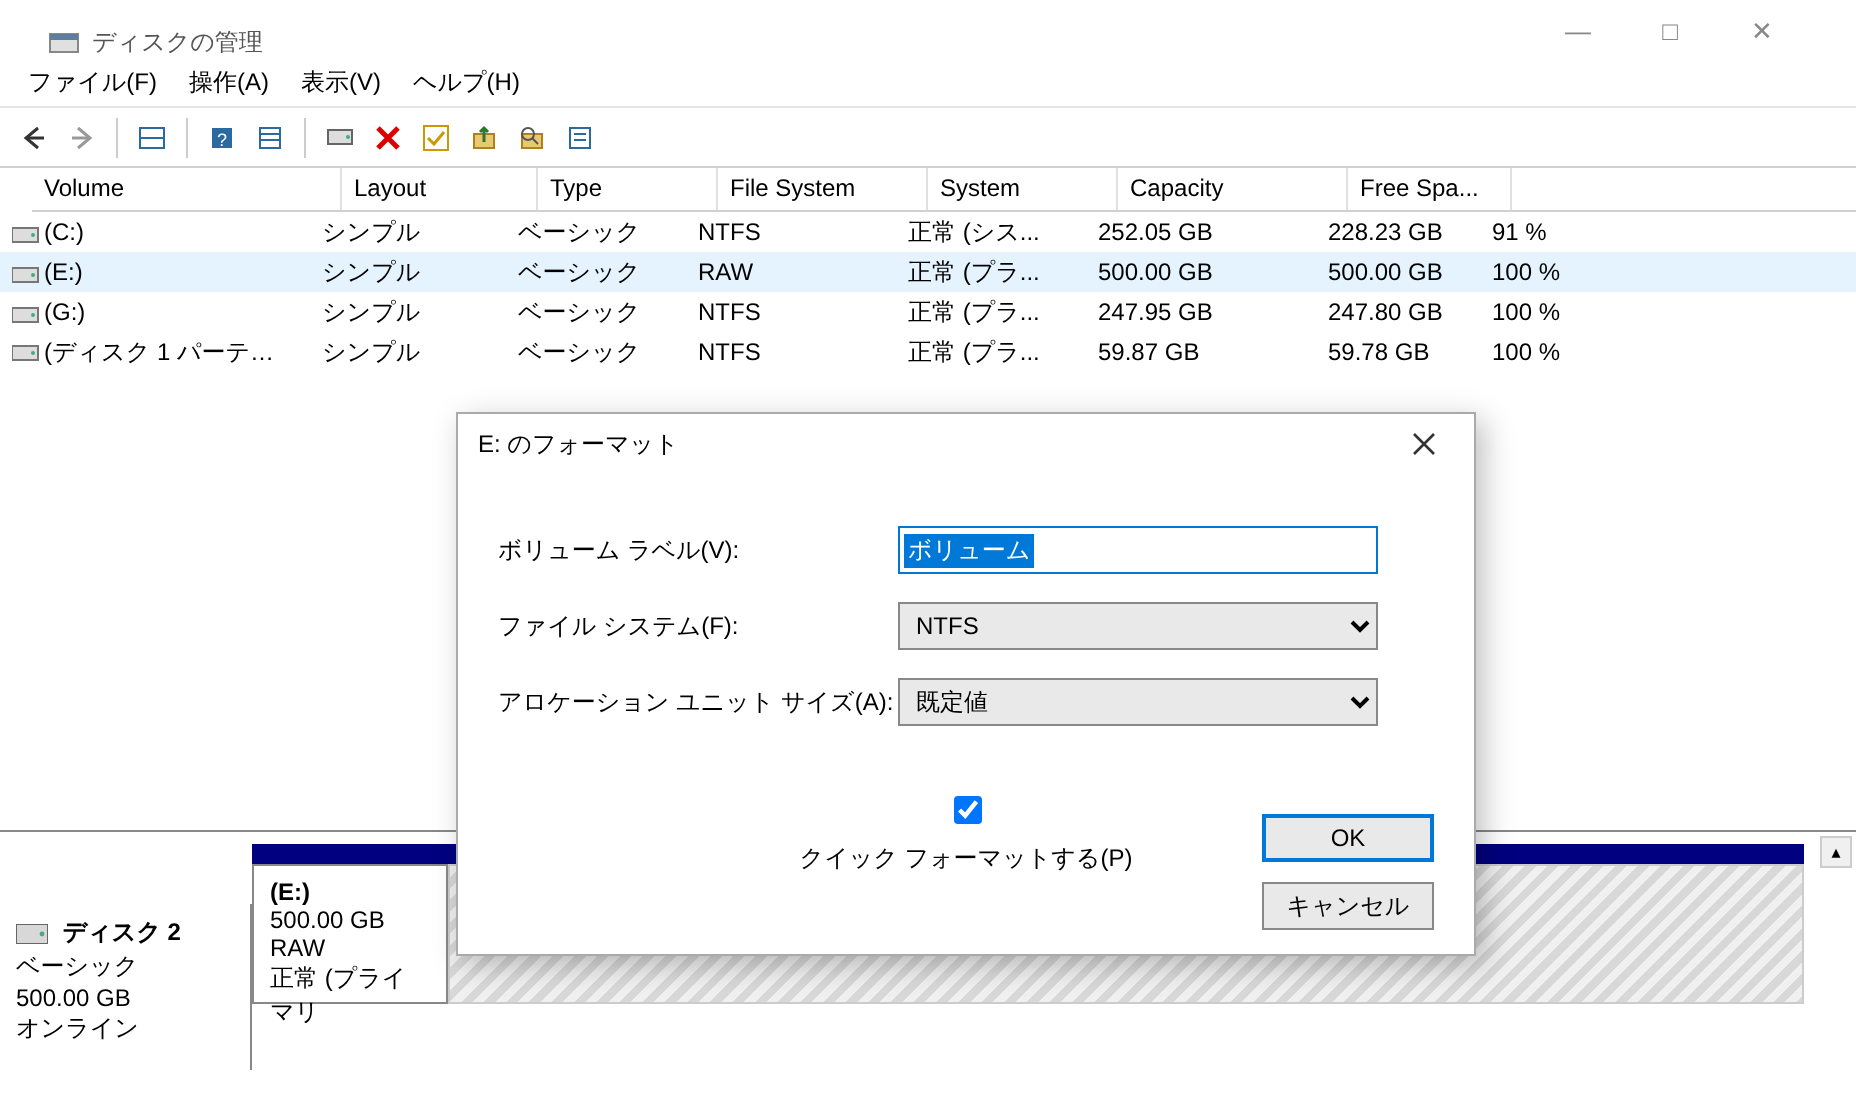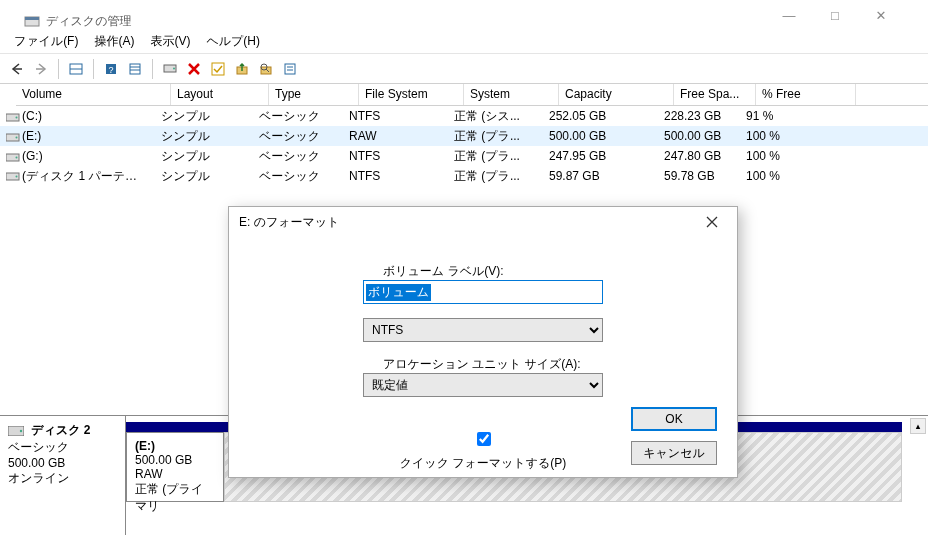--- a/index.html
+++ b/index.html
@@ -39,21 +39,21 @@
 .row.selected { background:#e5f3ff; }
 .bullet { width:14px; height:10px; display:inline-block; vertical-align:middle; margin-right:2px; }
 
 .col-vol{width:155px}.col-lay{width:98px}.col-type{width:90px}.col-fs{width:105px}.col-stat{width:95px}.col-cap{width:115px}.col-free{width:82px}.col-pct{width:100px}
 
 .bottompane {
   position:absolute; left:0; right:0; top:415px; height:120px;
   border-top:1px solid #888;
   display:flex;
 }
-.diskleft { width:126px; border-right:1px solid #888; padding:6px 8px; font-size:12px; }
+.diskleft { width:126px; border-right:1px solid #888; padding:6px 8px; font-size:12px;margin-top:36px; }
 .diskleft .dname { font-weight:bold; }
 .diskright { flex:1; position:relative; padding:6px 8px 6px 0; }
 .stripeblue { height:10px; background:#000080; margin-bottom:0; }
 .volbox { border:1px solid #888; background:#fff; padding:6px 8px; font-size:12px; height:70px; }
 .hatch {
   background: repeating-linear-gradient(135deg,#f0f0f0,#f0f0f0 4px,#d8d8d8 4px,#d8d8d8 8px);
   height:70px; border:1px solid #ccc;
 }
 .scroll-up { position:absolute; right:2px; top:2px; width:16px; height:16px; background:#f0f0f0; border:1px solid #ccc; display:flex; align-items:center; justify-content:center; font-size:9px; }
 
@@ -63,21 +63,21 @@
   left:228px; top:206px;
   width:510px; height:272px;
   background:#fff;
   border:1px solid #aaa;
   box-shadow:4px 4px 14px rgba(0,0,0,0.25);
 }
 .dlg-title { height:30px; display:flex; align-items:center; padding:0 10px; font-size:12px; }
 .dlg-title .t { flex:1; }
 .dlg-close { width:30px; height:30px; display:flex; align-items:center; justify-content:center; font-size:14px; }
 .dlg-body { padding:12px 20px; }
-.fld { display:flex; align-items:center; margin:14px 0;flex-direction:column; }
+.fld { display:flex; align-items:center; margin:14px 0; }
 .fld .lbl { width:200px; font-size:12px; }
 .fld .ctrl { flex:1; }
 select.combo {
   width:240px; height:24px; border:1px solid #888; background:#e9e9e9;
   font-family:inherit; font-size:12px; padding:0 4px;
 }
 .chkrow { margin:8px 0; font-size:12px; display:flex; align-items:center; gap:6px;flex-direction:column; }
 .chkrow input { width:14px; height:14px; }
 .dlg-btns { position:absolute; bottom:12px; right:20px; display:flex; gap:10px;flex-direction:column; }
 .btn { min-width:86px; height:24px; background:#e9e9e9; border:1px solid #888; font-size:12px; display:flex; align-items:center; justify-content:center; }
@@ -184,21 +184,20 @@
 </div>
 
 <div class="listhdr">
   <div class="col col-vol">Volume</div>
   <div class="col col-lay">Layout</div>
   <div class="col col-type">Type</div>
   <div class="col col-fs">File System</div>
   <div class="col col-stat">System</div>
   <div class="col col-cap">Capacity</div>
   <div class="col col-free">Free Spa...</div>
-  <div class="col col-pct">% Free</div>
 </div>
 
 <div class="listbody" id="listbody">
     <div class="row">
       <div class="cell col-vol"><span class="bullet"><svg width="14" height="10">
             <rect x="0" y="1" width="13" height="7" fill="#ddd" stroke="#777"></rect>
             <circle cx="10.5" cy="4.5" r="1" fill="#4a8"></circle>
           </svg></span>(C:)</div>
       <div class="cell col-lay">シンプル</div>
       <div class="cell col-type">ベーシック</div>
@@ -291,20 +290,21 @@
   <div class="dlg-body">
     <div class="fld">
       <div class="lbl">ボリューム ラベル(V):</div>
       <div class="ctrl">
         <div style="width:240px; height:24px; border:1px solid #0078d7; padding:2px 2px; display:flex; align-items:center;">
           <span style="background:#0078d7; color:#fff; padding:0 2px;">ボリューム</span>
         </div>
       </div>
     </div>
     <div class="fld">
+      <div class="lbl">ファイル システム(F):</div>
       <div class="ctrl">
         <select class="combo">
           <option>NTFS</option>
         </select>
       </div>
     </div>
     <div class="fld">
       <div class="lbl">アロケーション ユニット サイズ(A):</div>
       <div class="ctrl">
         <select class="combo">

